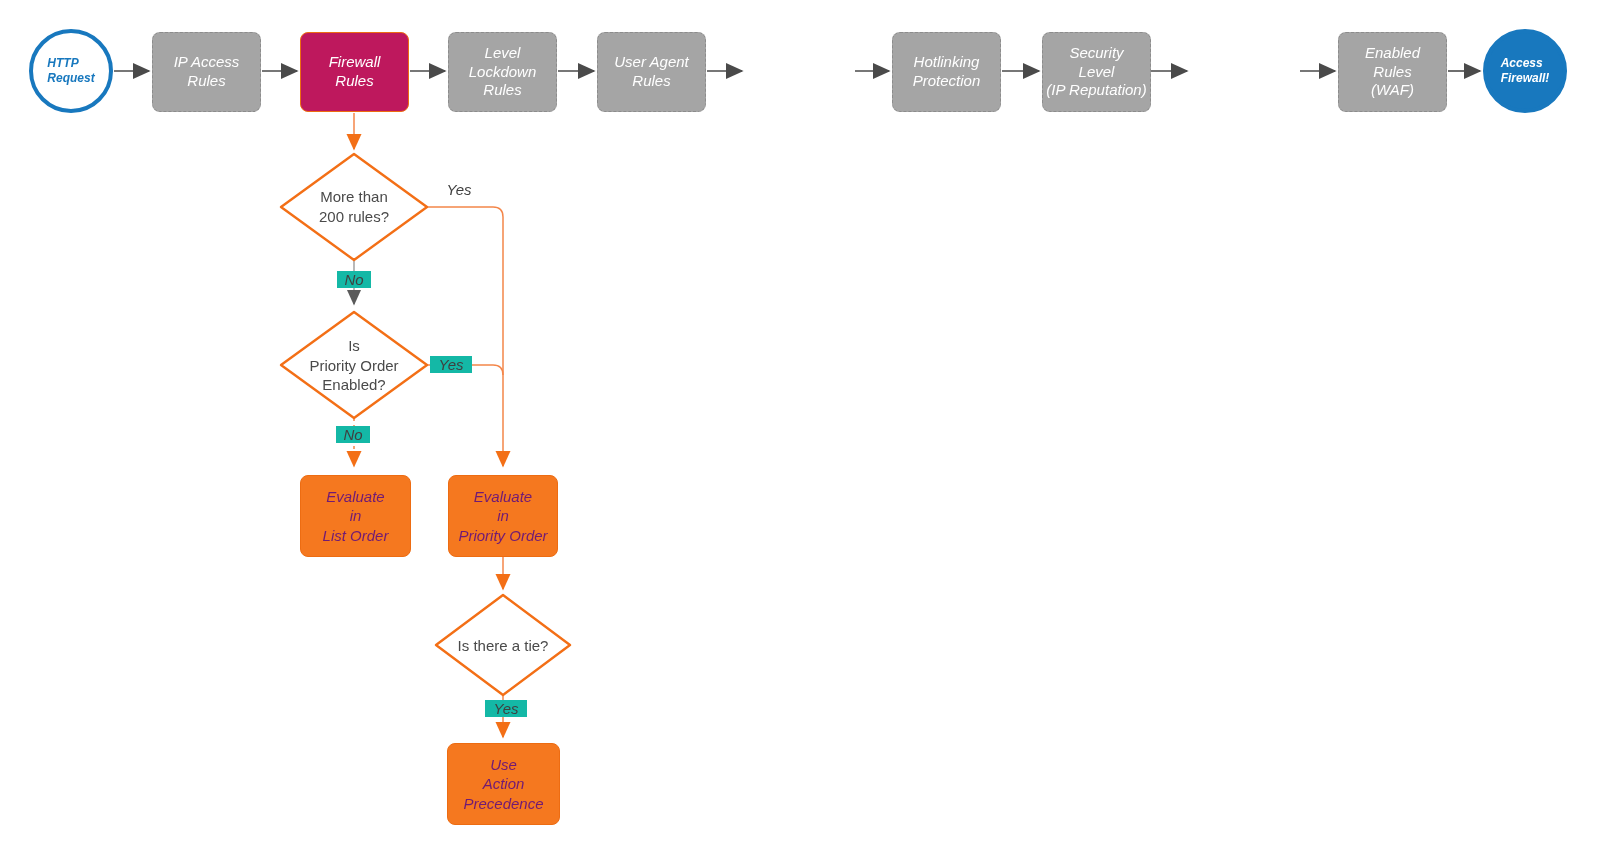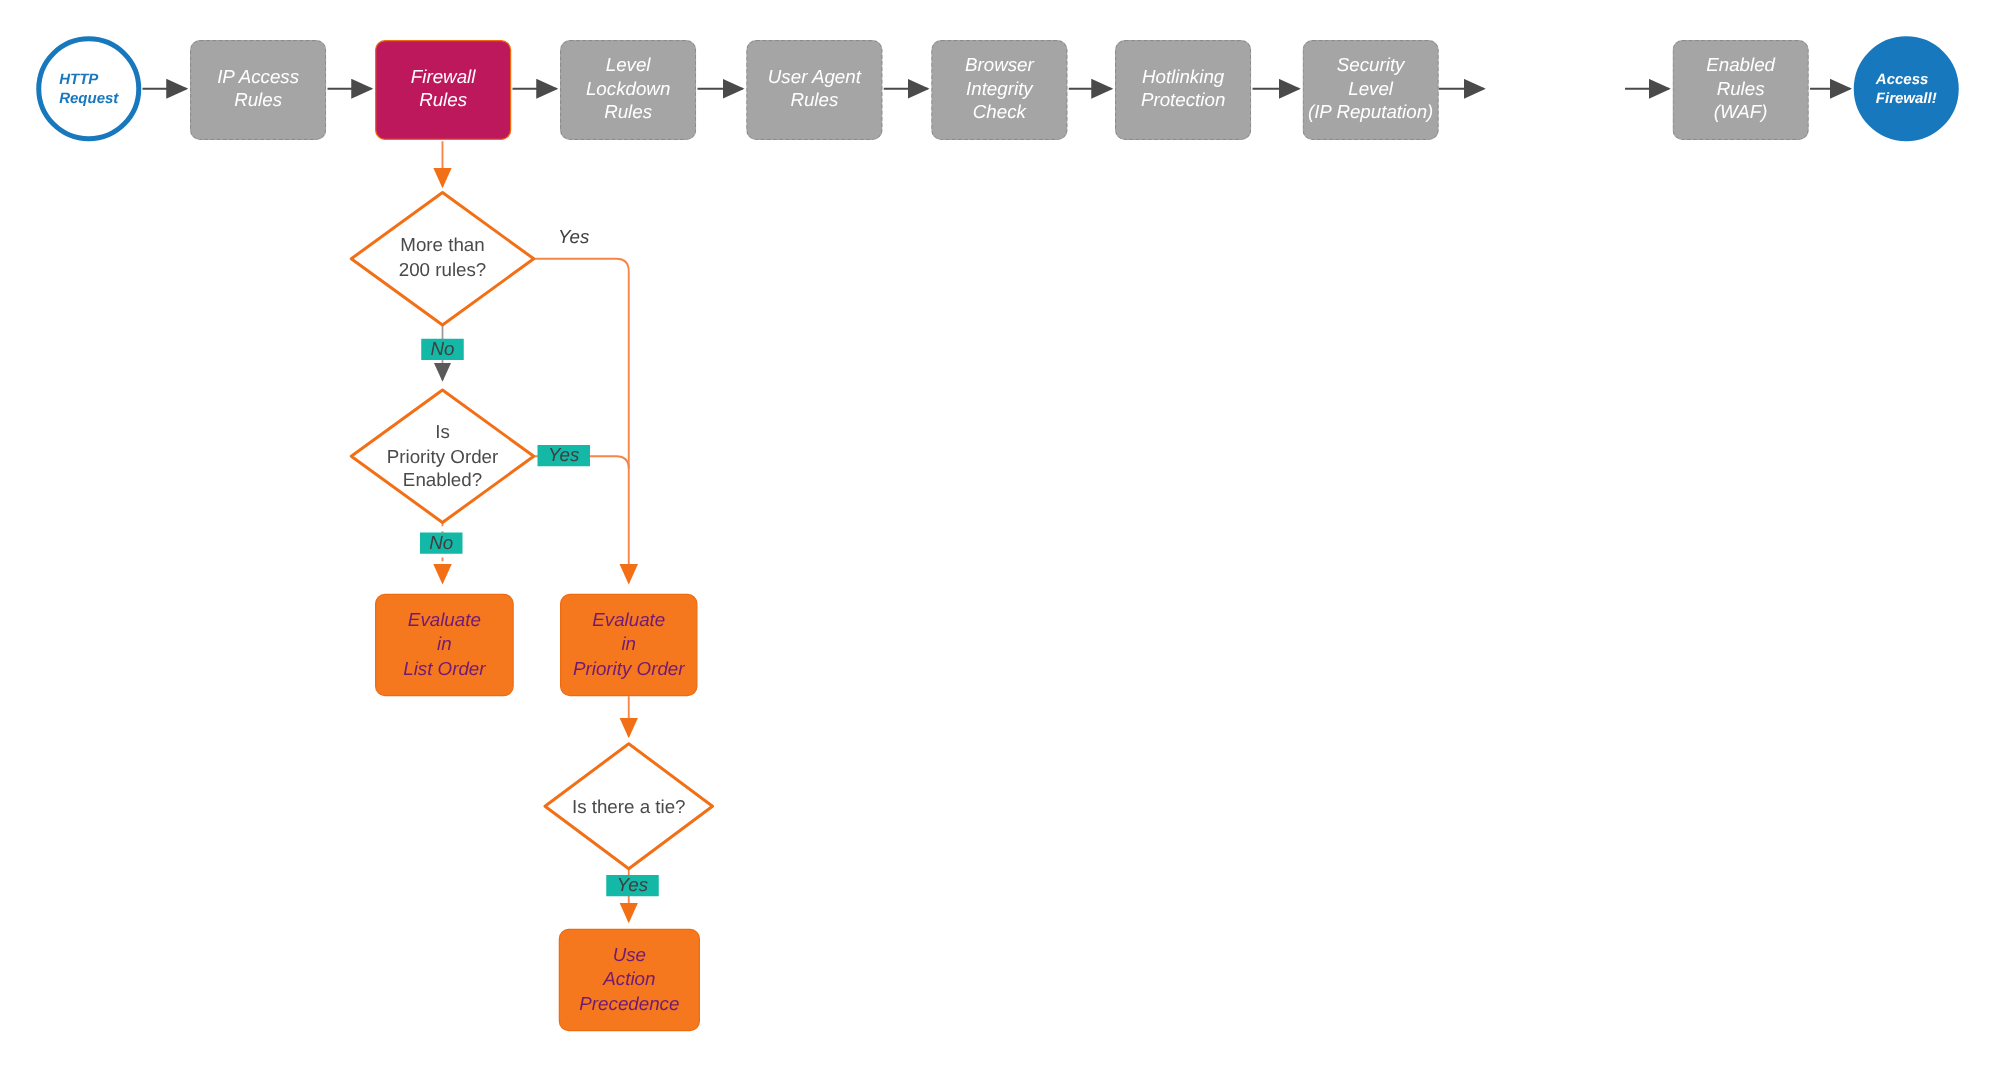--- a/index.html
+++ b/index.html
@@ -99,25 +99,20 @@
   </div>
   <div class="stage" style="left:448px;">
     <span>Level
 Lockdown
 Rules</span>
   </div>
   <div class="stage" style="left:597px;">
     <span>User Agent
 Rules</span>
   </div>
-  <div class="stage" style="left:745px;">
-    <span>Browser
-Integrity
-Check</span>
-  </div>
   <div class="stage" style="left:892px;">
     <span>Hotlinking
 Protection</span>
   </div>
   <div class="stage" style="left:1042px;">
     <span>Security
 Level
 (IP Reputation)</span>
   </div>
   <div class="stage" style="left:1338px;">

